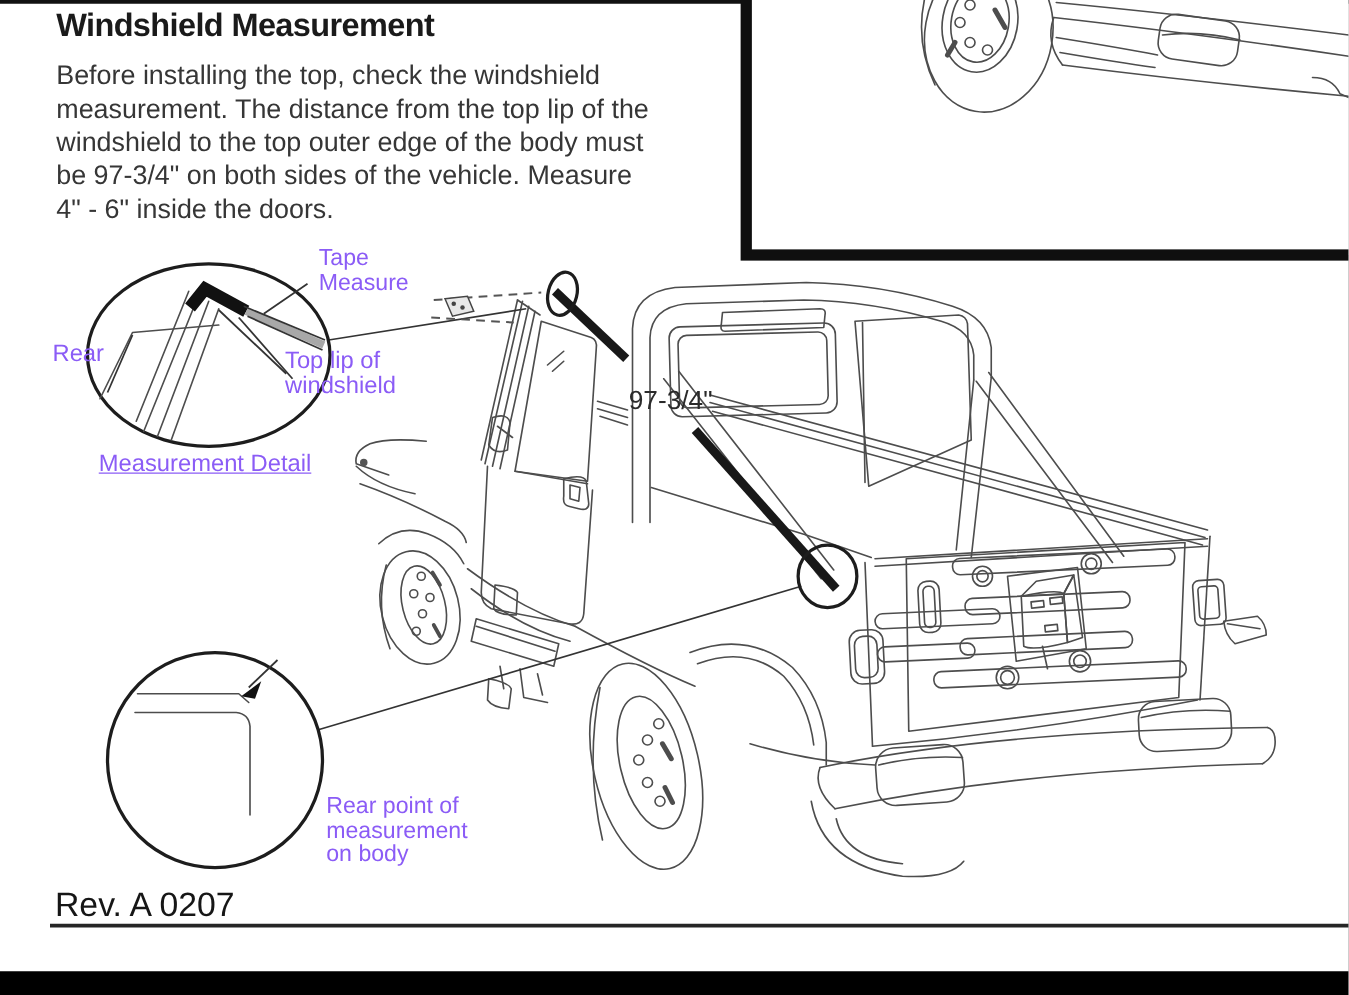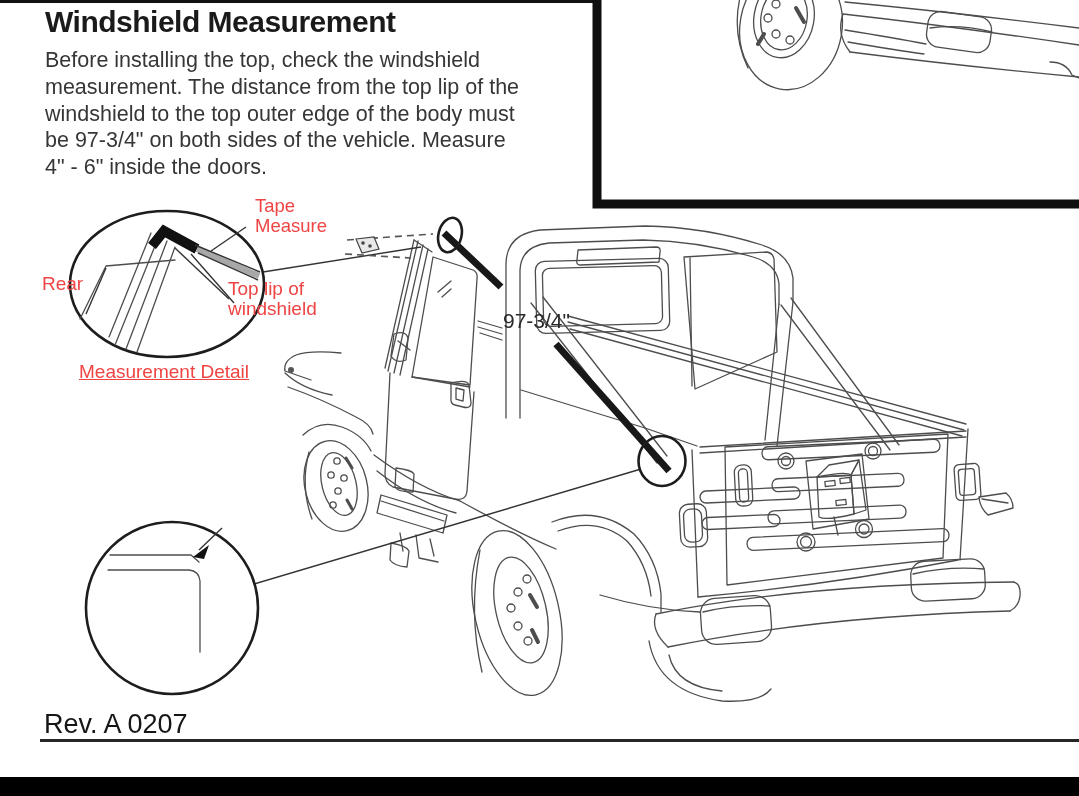--- a/index.html
+++ b/index.html
@@ -1,23 +1,23 @@
 <!DOCTYPE html>
 <html><head>
 <meta charset="utf-8">
 <style>
   html,body{margin:0;padding:0;background:#888;}
   .page{position:relative;width:1079px;height:796px;background:#fff;overflow:hidden;
         font-family:"Liberation Sans","DejaVu Sans",sans-serif;}
   .abs{position:absolute;}
   .rule-top{left:0;top:0;width:1079px;height:3px;background:#111;}
-  .page-title{left:45px;top:5px;font-size:30px;font-weight:bold;color:#1a1a1a;letter-spacing:-0.5px;}
+  .page-title{left:45px;top:5px;font-size:26px;font-weight:bold;color:#1a1a1a;letter-spacing:-0.5px;}
   .intro{left:45px;top:47px;width:540px;font-size:21.5px;line-height:26.8px;color:#363636;}
   .intro span{display:block;}
-  .lbl{color:#ef4444;font-size:19px;line-height:19.5px;}
+  .lbl{color:#8b5cf6;font-size:19px;line-height:19.5px;}
   .lbl span{display:block;}
   .lbl-tape{left:255px;top:196px;font-size:18.5px;}
   .lbl-front{left:42px;top:274px;}
   .lbl-toplip{left:228px;top:279px;}
   .lbl-mdetail{left:79px;top:362px;text-decoration:underline;}
   .lbl-dim{left:503px;top:311px;font-size:21px;color:#2a2a2a;}
   .lbl-rear{left:261px;top:634px;font-size:18.5px;}
   .rule-bottom{left:40px;top:739px;width:1039px;height:3px;background:#262626;}
   .rev{left:44px;top:709px;font-size:27px;color:#161616;}
   .black-bar{left:0;top:777px;width:1079px;height:19px;background:#000;}
@@ -250,18 +250,23 @@
     <span>Tape</span>
     <span>Measure</span>
   </div>
   <div class="abs lbl lbl-front">Rear</div>
   <div class="abs lbl lbl-toplip">
     <span>Top lip of</span>
     <span>windshield</span>
   </div>
   <div class="abs lbl lbl-mdetail">Measurement Detail</div>
   <div class="abs lbl lbl-dim">97-3/4"</div>
+  <div class="abs lbl lbl-rear">
+    <span>Rear point of</span>
+    <span>measurement</span>
+    <span>on body</span>
+  </div>
 
   <div class="abs rule-bottom"></div>
   <div class="abs rev">Rev. A 0207</div>
   <div class="abs black-bar"></div>
 
 </div>
 
 </body></html>

